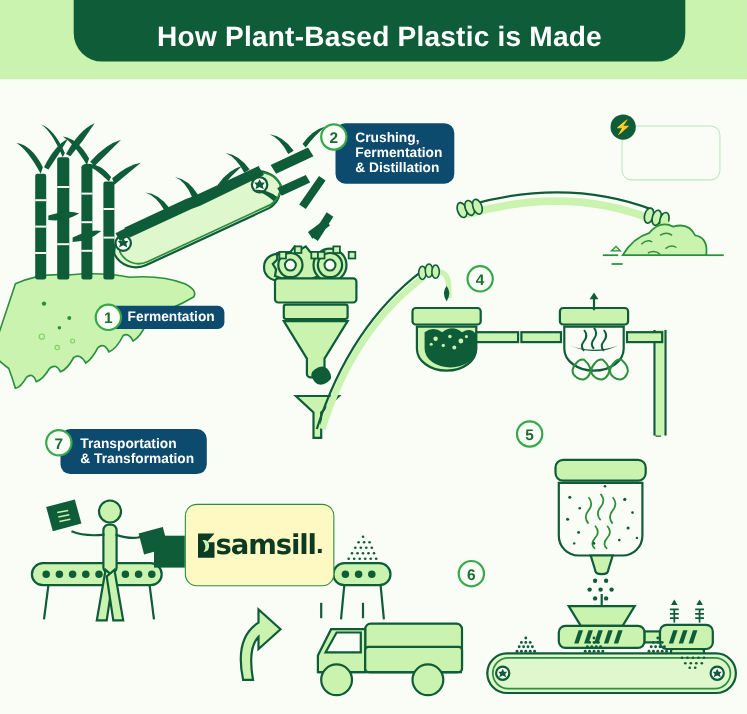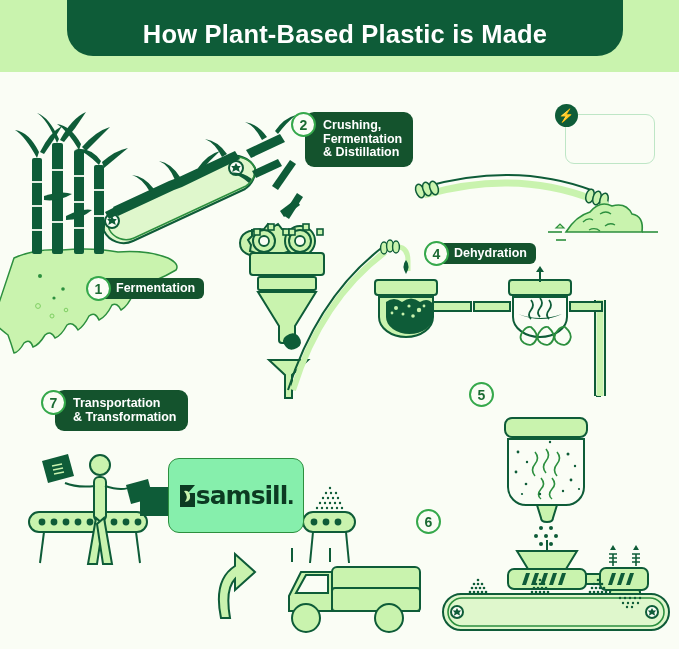--- a/index.html
+++ b/index.html
@@ -38,21 +38,21 @@
     display:flex;align-items:center;
   }
   .pill-num{
     width:25px;height:25px;border-radius:50%;
     background:#FAFDF5;border:2.2px solid #35A84B;
     color:#1B6B33;font-size:14px;font-weight:bold;
     display:flex;align-items:center;justify-content:center;
     position:relative;z-index:3;box-sizing:border-box;
   }
   .pill-body{
-    background:#14532d;color:#fff;
+    background:#0c4a6e;color:#fff;
     border-radius:6px;
     font-size:12.5px;font-weight:bold;
     padding:4px 9px 4px 16px;
     margin-left:-11px;
     line-height:13.5px;
     position:relative;z-index:2;
     white-space:pre-line;
   }
   .pill-multi .pill-num{align-self:flex-start;}
   .pill-multi{align-items:flex-start;}
@@ -74,21 +74,21 @@
     position:absolute;left:-11px;top:-11px;
     width:23px;height:23px;border-radius:50%;
     background:#0E5C38;
     display:flex;align-items:center;justify-content:center;
     color:#8BE06A;font-size:13px;line-height:1;
   }
 
   
   .logo-panel{
     position:absolute;left:168px;top:458px;width:134px;height:73px;
-    background:#86efac;border:1.6px solid #2C8F3E;border-radius:11px;
+    background:#fef9c3;border:1.6px solid #2C8F3E;border-radius:11px;
     display:flex;align-items:center;justify-content:center;
   }
   .logo-wrap{display:flex;align-items:center;}
   .logo-text{
     color:#0C3A22;font-size:25px;font-weight:bold;letter-spacing:-1px;
     font-family:"DejaVu Sans", sans-serif;
   }
   .logo-dot{color:#0C3A22;font-size:25px;font-weight:bold;}
 
   svg{position:absolute;left:0;top:0;}
@@ -557,21 +557,20 @@
 
   <div class="pill pill-multi" style="left:291px;top:112px;">
     <div class="pill-num">2</div>
     <div class="pill-body">Crushing,
 Fermentation
 &amp; Distillation</div>
   </div>
 
   <div class="pill" style="left:424px;top:241px;">
     <div class="pill-num">4</div>
-    <div class="pill-body">Dehydration</div>
   </div>
 
   <div class="pill" style="left:469px;top:382px;">
     <div class="pill-num">5</div>
   </div>
 
   <div class="pill" style="left:416px;top:509px;">
     <div class="pill-num">6</div>
   </div>
 

